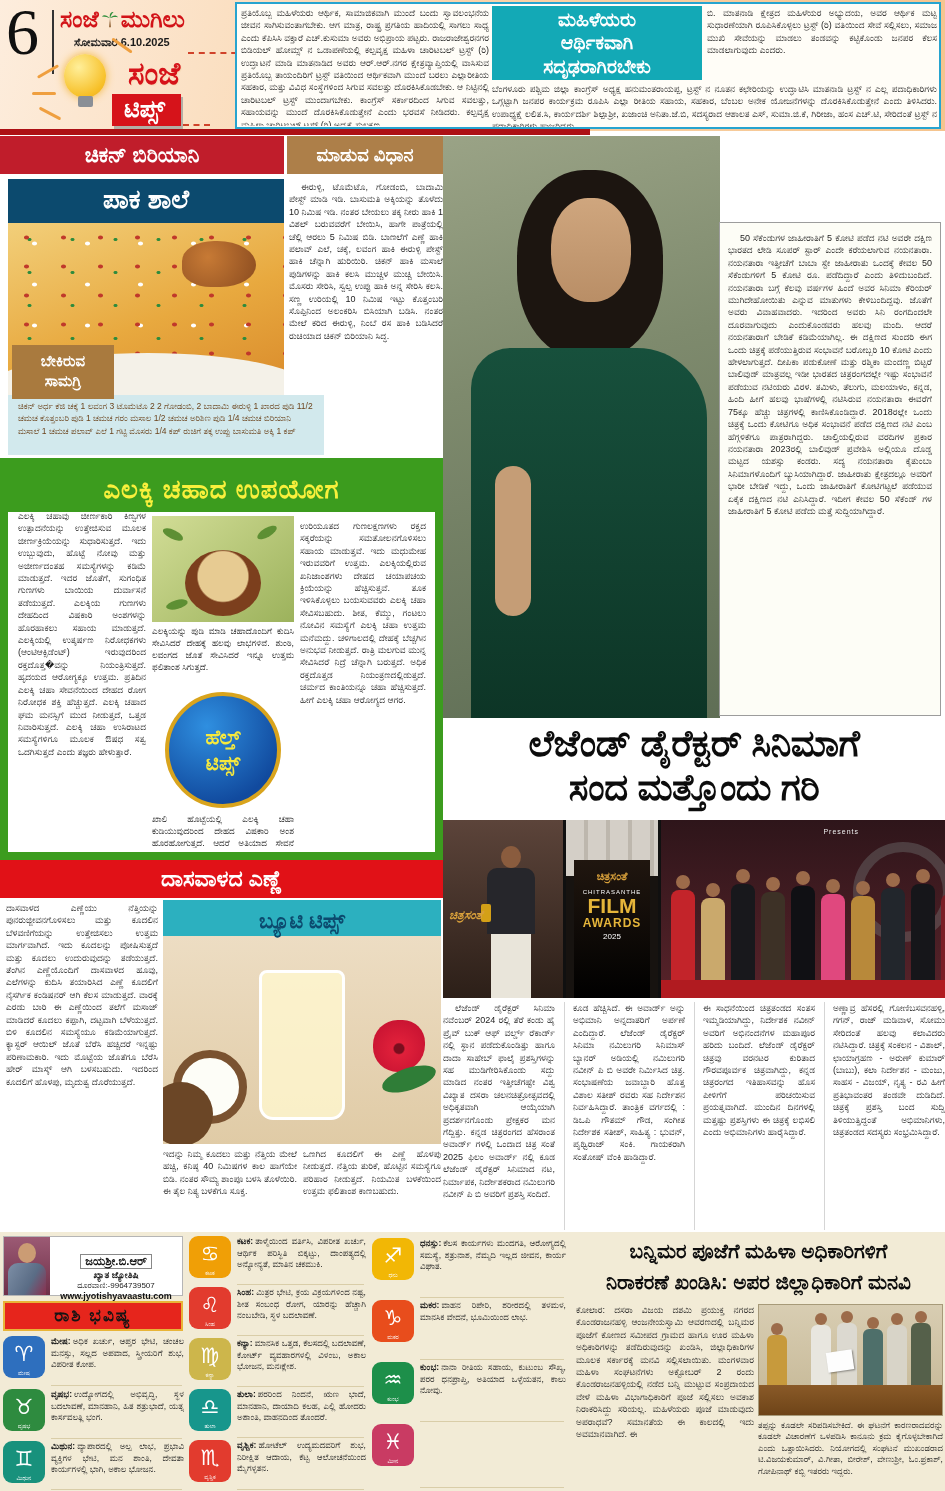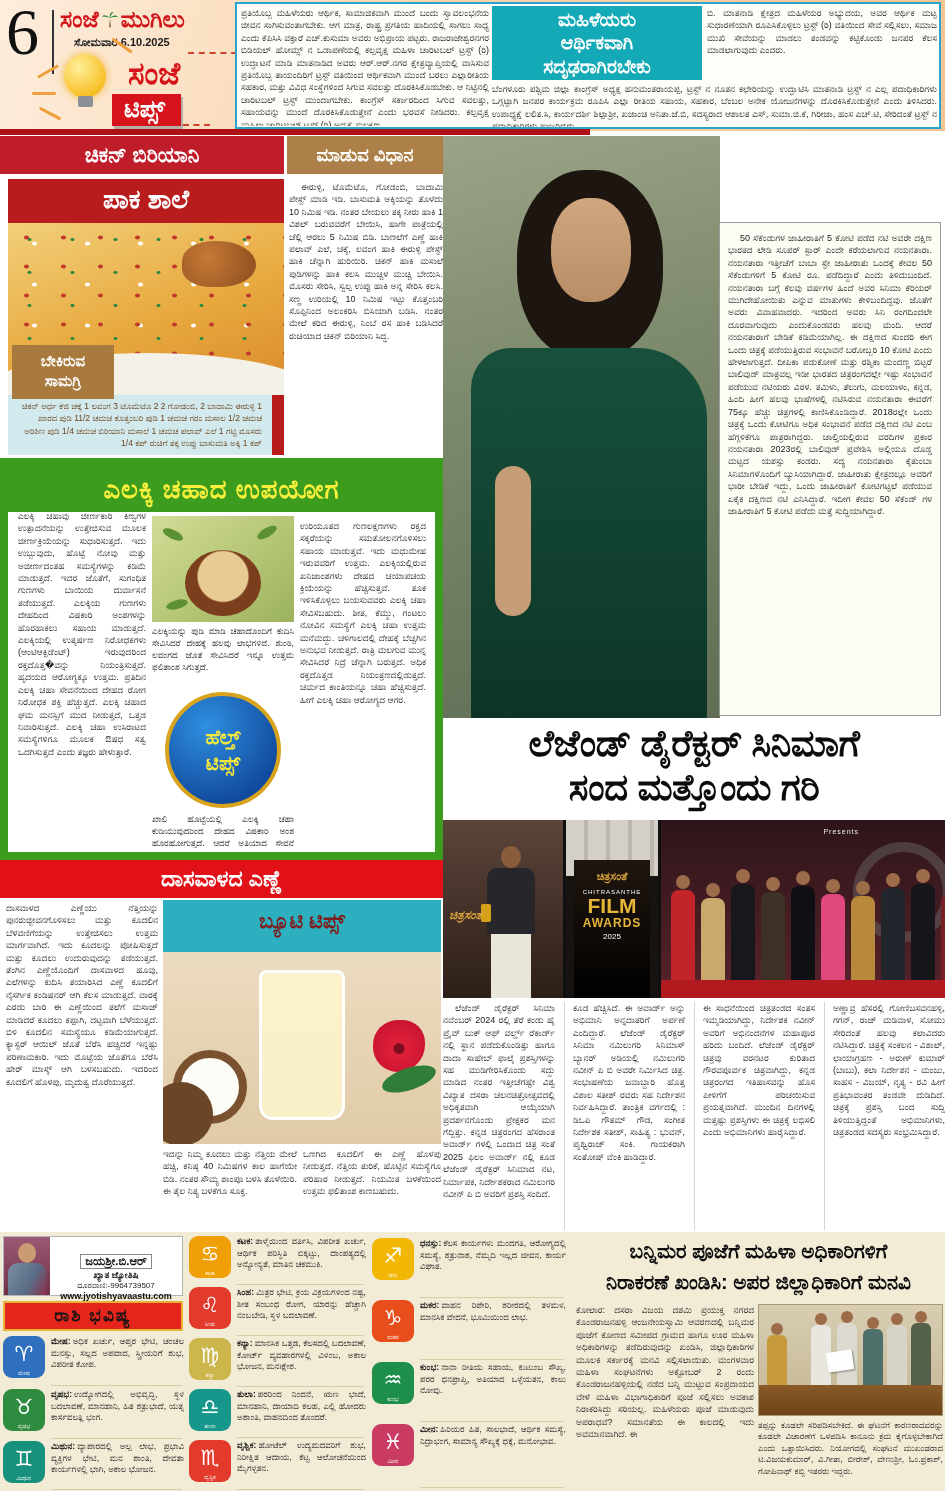--- a/index.html
+++ b/index.html
@@ -27,32 +27,32 @@
   #story-box{left:235px;top:2px;width:706px;height:127px;border:2px solid #27a4cf;background:#fffdf7}
   #story-col-left{left:4px;top:3px;width:248px;height:119px}
   #story-headline{left:255px;top:2px;width:210px;height:74px;background:#13a9b6;color:#fff;display:flex;flex-direction:column;align-items:center;justify-content:center;font-size:19px;font-weight:800;line-height:1.22;text-align:center}
   #story-col-rt{left:470px;top:3px;width:230px;height:73px}
   #story-col-rb{left:255px;top:79px;width:445px;height:44px}
   #red-rule{left:0;top:129px;width:590px;height:6px;background:#ad1015}
 
   
   #recipe-title{left:0;top:136px;width:284px;height:38px;background:#c01d2b;color:#fff;font-size:21px;font-weight:800;text-align:center;line-height:38px}
   #method-title{left:287px;top:136px;width:156px;height:38px;background:#ad7f49;color:#fff;font-size:18px;font-weight:700;text-align:center;line-height:38px}
-  #recipe-box{left:8px;top:179px;width:276px;height:276px;background:#b91c1c}
+  #recipe-box{left:8px;top:179px;width:276px;height:276px;background:#0c4a6e}
   #kitchen-label{width:100%;text-align:center;padding-top:5px;color:#fff;font-size:26px;font-weight:800}
   #biryani{left:0;top:44px;width:276px;height:172px;overflow:hidden;background:
      radial-gradient(#c0392b 2px, transparent 3px),
      radial-gradient(#ffffff 2px, transparent 3px),
      radial-gradient(#2e8b3c 1.5px, transparent 2.5px),
      linear-gradient(160deg,#f2cf7a,#e8a93f 55%,#d98a2b)}
   #biryani{background-size:37px 29px,53px 41px,43px 33px,100% 100%}
   .plate{position:absolute;left:-20px;bottom:-28px;width:320px;height:70px;background:#f4f1e8;border-radius:50%}
   .chicken{position:absolute;right:28px;top:18px;width:74px;height:46px;border-radius:50% 60% 55% 45%;background:radial-gradient(circle at 35% 35%,#c77a35,#8a4b1f)}
   #ing-label{left:4px;top:166px;width:102px;height:54px;background:#a97a3e;color:#fff;font-size:15px;font-weight:800;text-align:center;line-height:1.35;padding-top:6px;z-index:3}
-  #ing-text{left:0;top:216px;width:264px;height:60px;background:#d2e9ed;color:#6b431c;font-size:8.5px;line-height:1.45;text-align:right;padding:5px 10px;overflow:hidden}
+  #ing-text{left:0;top:216px;width:316px;height:60px;background:#d2e9ed;color:#6b431c;font-size:8.5px;line-height:1.45;text-align:left;padding:5px 10px;overflow:hidden}
   #method-text{left:289px;top:181px;width:154px;height:272px;text-indent:12px}
 
   
   #elakki{left:0;top:458px;width:443px;height:402px;border:8px solid #3c9c1e;background:#fff}
   #elakki-head{width:100%;height:46px;background:#3c9c1e;color:#f9f03c;display:flex;align-items:center;justify-content:center;font-size:26px;font-weight:800;letter-spacing:1px}
   #elk-col1{left:10px;top:44px;width:128px;height:326px}
   #elk-mid{left:144px;top:50px;width:142px;height:332px;overflow:hidden}
   #elk-col3{left:292px;top:54px;width:126px;height:326px}
   .elk-img{position:relative;width:142px;height:106px;background:linear-gradient(140deg,#d2dd96,#9cb25c);overflow:hidden}
   .elk-bowl{position:absolute;left:33px;top:34px;width:76px;height:66px;border-radius:50%;background:radial-gradient(circle at 50% 40%,#e7cb92 45%,#7c3f1d 48%)}
@@ -61,21 +61,21 @@
   .p2{left:104px;top:12px;transform:rotate(-30deg)}
   .p3{left:14px;top:84px;transform:rotate(-15deg)}
   .mid-t{font-size:8.8px;line-height:1.35;color:#1d1d1d;text-align:justify;overflow:hidden}
   #hcircle{width:116px;height:116px;margin:8px auto 6px;border-radius:50%;border:4px solid #d9a41d;background:radial-gradient(circle at 35% 28%,#2f8fe0,#114a9e 75%);display:flex;flex-direction:column;align-items:center;justify-content:center;color:#f6e93d;font-size:20px;font-weight:800;line-height:1.3}
 
   
   #beauty-band{left:0;top:860px;width:443px;height:38px;background:#e11117;color:#fff;font-size:22px;font-weight:800;text-align:center;line-height:38px}
   #beauty{left:0;top:898px;width:443px;height:334px;background:#fff}
   #bt-col1{left:6px;top:4px;width:152px;height:326px}
   #beauty-img{left:163px;top:2px;width:278px;height:244px;background:linear-gradient(#efe0c8,#e0cba6);overflow:hidden}
-  .bt-band{width:100%;height:52px;background:#2cb0bf;color:#7f1d1d;font-size:21px;font-weight:800;text-align:center;line-height:42px}
+  .bt-band{width:100%;height:36px;background:#2cb0bf;color:#0c4a6e;font-size:21px;font-weight:800;text-align:center;line-height:42px}
   .bt-glass{position:absolute;left:96px;top:70px;width:86px;height:150px;border:3px solid #fff;background:rgba(255,248,208,.8);border-radius:8px 8px 14px 14px}
   .bt-coco{position:absolute;left:10px;top:150px;width:74px;height:74px;border-radius:50%;background:#fdfdf7;border:8px solid #7a5230}
   .bt-coco2{position:absolute;left:-14px;top:182px;width:64px;height:64px;border-radius:50%;background:#6b4626}
   .bt-flower{position:absolute;right:16px;top:120px;width:52px;height:52px;border-radius:50% 45% 55% 50%;background:radial-gradient(circle at 50% 55%,#7a0e1e 12%,#e0203a 16%,#c00f2f)}
   .bt-leaf{position:absolute;right:4px;top:168px;width:56px;height:22px;border-radius:50%;background:#2f7d37;transform:rotate(-18deg)}
   #bt-col2{left:163px;top:250px;width:134px;height:80px}
   #bt-col3{left:303px;top:250px;width:138px;height:80px}
 
   
   #nayan-photo{left:443px;top:136px;width:277px;height:582px;background:linear-gradient(165deg,#9aa386 0%,#7e8a6d 40%,#5f6e55 100%);overflow:hidden}
@@ -396,21 +396,20 @@
         <span class="z-sym">♒</span>
         <span class="z-lab">ಕುಂಭ</span>
       </div>
     <div class="z-txt"><b>ಕುಂಭ:</b><span>ನಾನಾ ರೀತಿಯ ಸಹಾಯ, ಕುಟುಂಬ ಸೌಖ್ಯ, ಪರರ ಧನಪ್ರಾಪ್ತಿ, ಅತಿಯಾದ ಒಳ್ಳೆಯತನ, ಕಾಲು ನೋವು.</span></div>
   </div>
   <div class="z-entry" style="left:372px;top:1424px;width:194px;height:64px">
     <div class="z-ico s11">
         <span class="z-sym">♓</span>
         <span class="z-lab">ಮೀನ</span>
       </div>
-    <div class="z-txt"><b>ಮೀನ:</b><span>ಹಿರಿಯರ ಹಿತ, ಸಾಲಭಾದೆ, ಆರ್ಥಿಕ ಸಮಸ್ಯೆ, ನಿದ್ರಾಭಂಗ, ಸಾಮಾನ್ಯ ಸೌಖ್ಯಕ್ಕೆ ಧಕ್ಕೆ, ಮನೋಭಾವ.</span></div>
   </div>
 
   <div id="ban-head" class="abs">
     <div>ಬನ್ನಿಮರ ಪೂಜೆಗೆ ಮಹಿಳಾ ಅಧಿಕಾರಿಗಳಿಗೆ</div>
     <div>ನಿರಾಕರಣೆ ಖಂಡಿಸಿ: ಅಪರ ಜಿಲ್ಲಾಧಿಕಾರಿಗೆ ಮನವಿ</div>
   </div>
   <div id="ban-col1" class="abs txt">ಕೋಲಾರ: ದಸರಾ ವಿಜಯ ದಶಮಿ ಪ್ರಯುಕ್ತ ನಗರದ ಕೊಂಡರಾಜನಹಳ್ಳಿ ಆಂಜನೇಯಸ್ವಾಮಿ ಆವರಣದಲ್ಲಿ ಬನ್ನಿಮರ ಪೂಜೆಗೆ ಕೋಣದ ಸಮೀಪದ ಗ್ರಾಮದ ಹಾಗೂ ಊರ ಮಹಿಳಾ ಅಧಿಕಾರಿಗಳನ್ನು ತಡೆದಿರುವುದನ್ನು ಖಂಡಿಸಿ, ಜಿಲ್ಲಾಧಿಕಾರಿಗಳ ಮೂಲಕ ಸರ್ಕಾರಕ್ಕೆ ಮನವಿ ಸಲ್ಲಿಸಲಾಯಿತು. ಮಂಗಳವಾರ ಮಹಿಳಾ ಸಂಘಟನೆಗಳು ಅಕ್ಟೋಬರ್ 2 ರಂದು ಕೊಂಡರಾಜನಹಳ್ಳಿಯಲ್ಲಿ ನಡೆದ ಬನ್ನಿ ಮುಟ್ಟುವ ಸಂಪ್ರದಾಯದ ವೇಳೆ ಮಹಿಳಾ ವಿಭಾಗಾಧಿಕಾರಿಗೆ ಪೂಜೆ ಸಲ್ಲಿಸಲು ಅವಕಾಶ ನಿರಾಕರಿಸಿದ್ದು ಸರಿಯಲ್ಲ. ಮಹಿಳೆಯರು ಪೂಜೆ ಮಾಡುವುದು ಅಪರಾಧವೆ? ಸಮಾನತೆಯ ಈ ಕಾಲದಲ್ಲಿ ಇದು ಅವಮಾನವಾಗಿದೆ. ಈ</div>
   <div id="ban-photo" class="abs">
     <div class="bp-person" style="left:8px;background:#c79a3c;height:52px"></div>
     <div class="bp-person" style="left:52px;background:#e8e6df;height:62px"></div>

